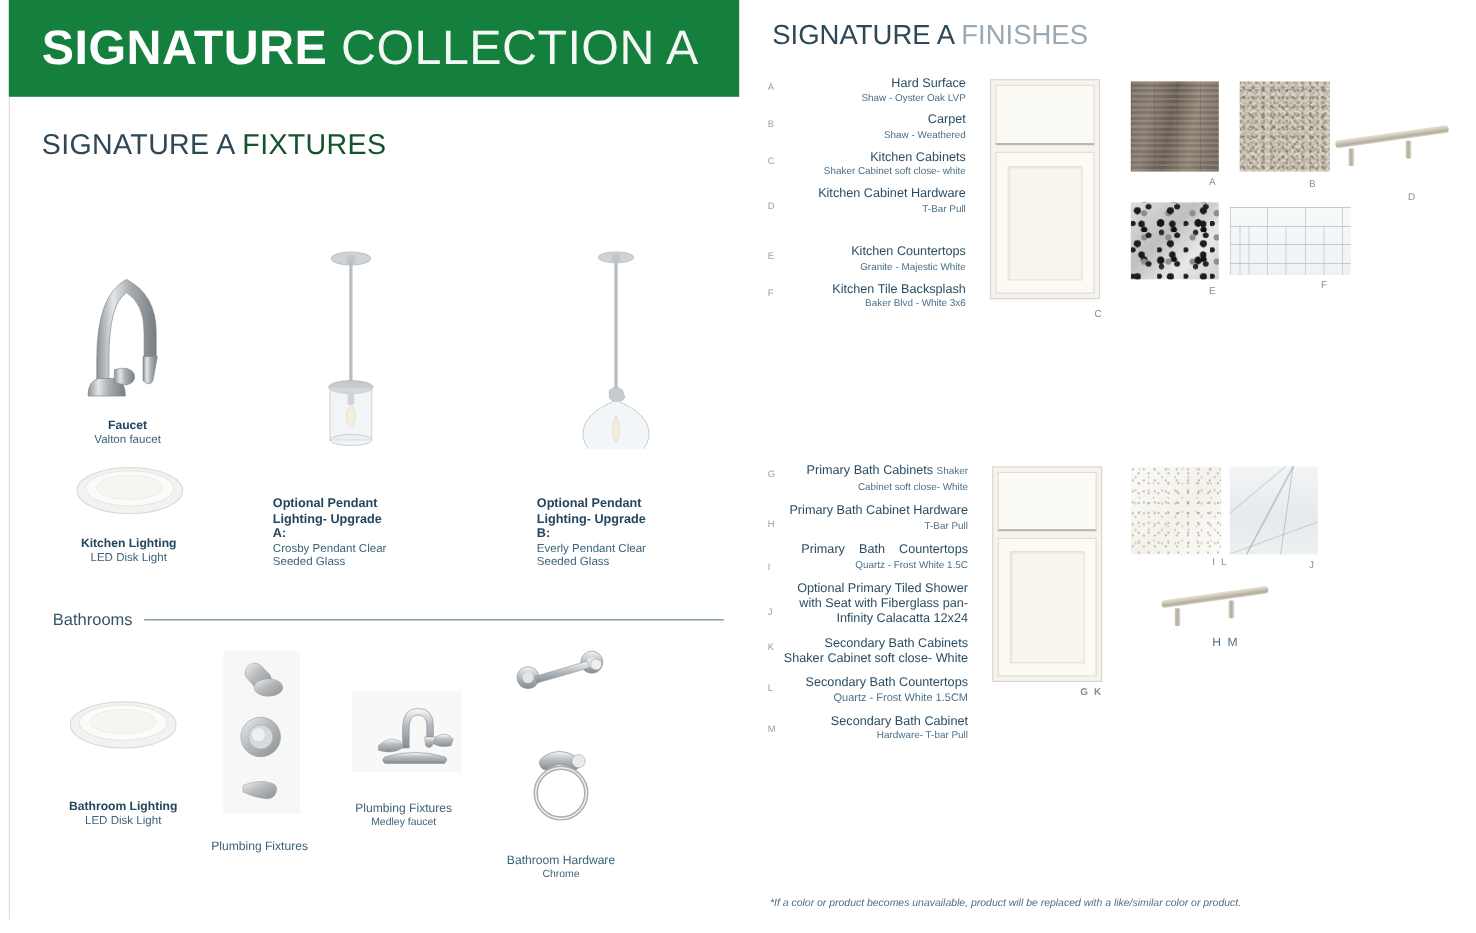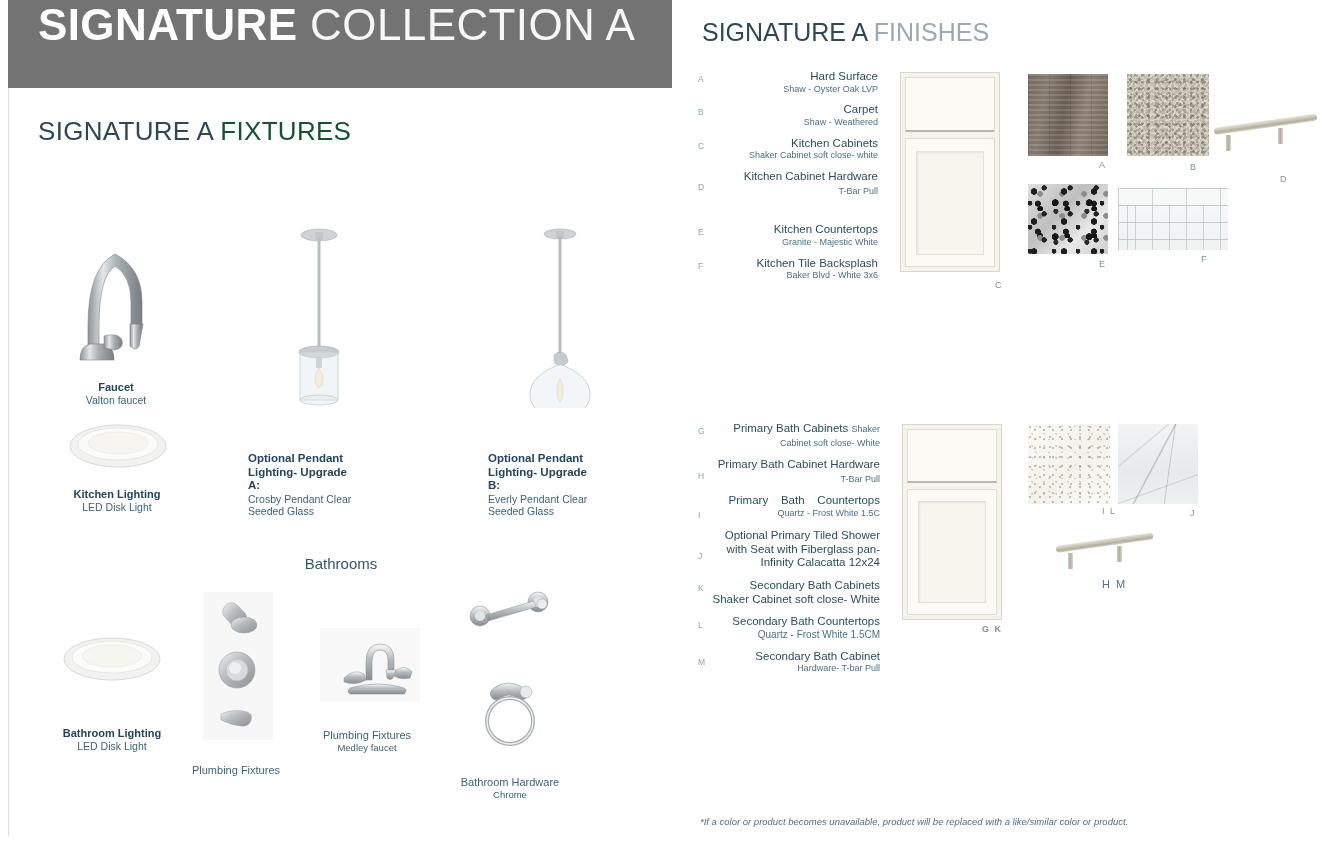--- a/index.html
+++ b/index.html
@@ -12,22 +12,22 @@
   .page { position: relative; width: 1342px; height: 848px; background: #fff; }
 
   
   .left-col { position: absolute; left: 0; top: 0; width: 680px; height: 848px; }
   .left-border {
     position: absolute; left: 8px; top: 88px; width: 1px; height: 748px;
     background: #dcdcdc;
   }
   .header-bar {
     position: absolute; left: 8px; top: 0; width: 664px; height: 88px;
-    background: #737373;
-    display: flex; align-items: flex-start;
+    background: #15803d;
+    display: flex; align-items: center;
   }
   .header-title {
     margin-left: 30px;
     font-size: 44px; letter-spacing: .4px; color: #ffffff;
     font-weight: 400; white-space: nowrap;
   }
   .header-title .bold { font-weight: 700; }
   .header-title .light { font-weight: 300; opacity: .95; }
 
   .sec-title {
@@ -260,21 +260,21 @@
         <path d="M30 133 q6 -6 12 0 l2 6 q-1 4 -7 4 q-6 0 -7 -4 z" fill="#c6cbcf" stroke="#a3a9ad" stroke-width=".5"></path>
         <path d="M36 142 q30 12 30 30 q0 20 -30 25 q-30 -5 -30 -25 q0 -18 30 -30 z" fill="rgba(228,235,239,.45)" stroke="#c3ccd2" stroke-width=".9"></path>
         <path d="M36 156 q4 8 3 15 q-1 8 -3 9 q-2 -1 -3 -9 q-1 -7 3 -15 z" fill="#f4eddc" stroke="#ddd3bd" stroke-width=".5"></path>
       </svg>
     </div>
     <div class="cap left-align" style="left:488px; top:452px; width:112px;">
       <span class="t1b">Optional Pendant Lighting- Upgrade B:</span>
       <span class="t2">Everly Pendant Clear Seeded Glass</span>
     </div>
 
-    <div class="group-head" style="left:36px; top:555px;flex-direction:column;">
+    <div class="group-head" style="left:48px; top:555px;">
       <span class="ghl">Bathrooms</span>
       <span class="ghline"></span>
     </div>
 
     <div class="imgbox" style="left:62px; top:633px; width:100px; height:52px;">
       <svg width="100" height="52" viewBox="0 0 100 52">
         <ellipse cx="50" cy="26" rx="48" ry="21" fill="#f2f2f0" stroke="#d8d8d6" stroke-width="1"></ellipse>
         <ellipse cx="50" cy="24" rx="40" ry="16" fill="#fbfbfa" stroke="#e2e2e0" stroke-width=".8"></ellipse>
         <ellipse cx="50" cy="23" rx="30" ry="11" fill="#f7f5ef" stroke="#e8e6e0" stroke-width=".6"></ellipse>
       </svg>

